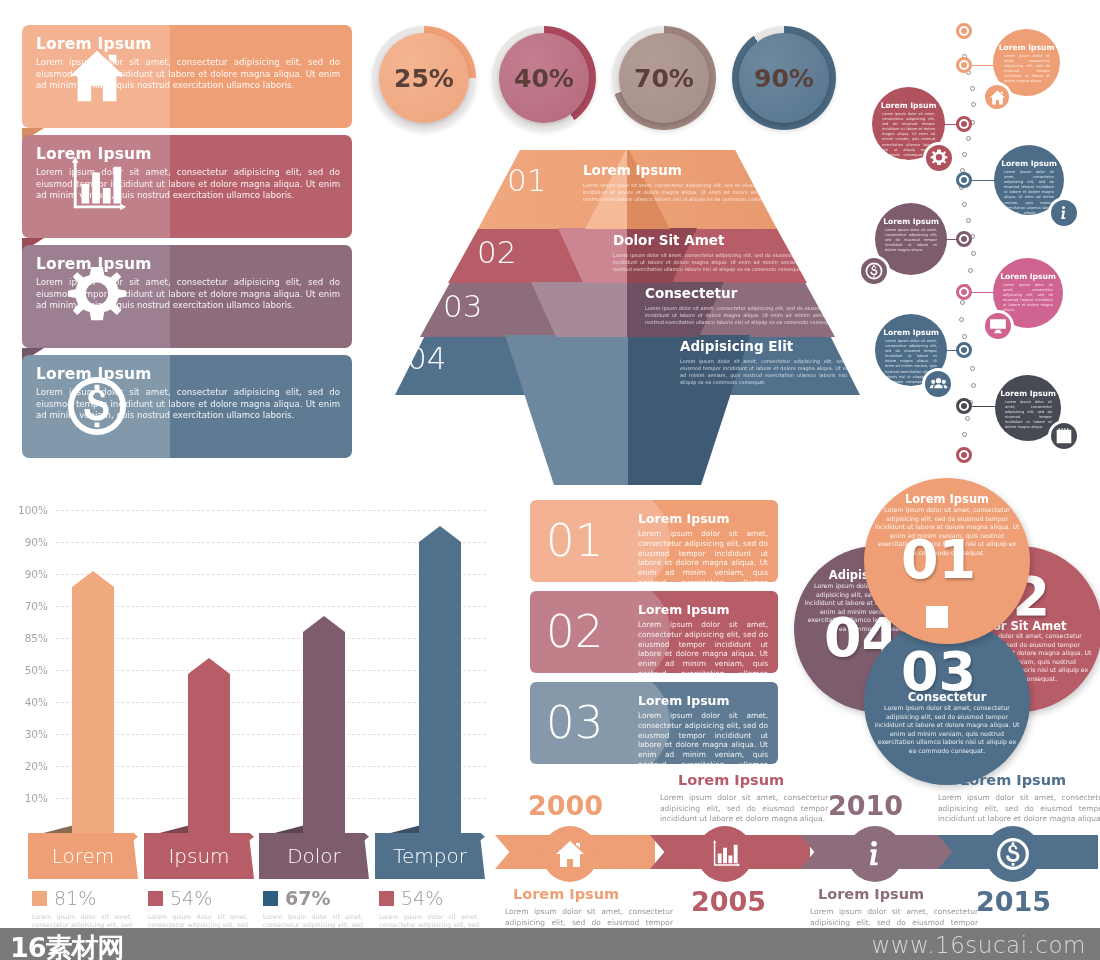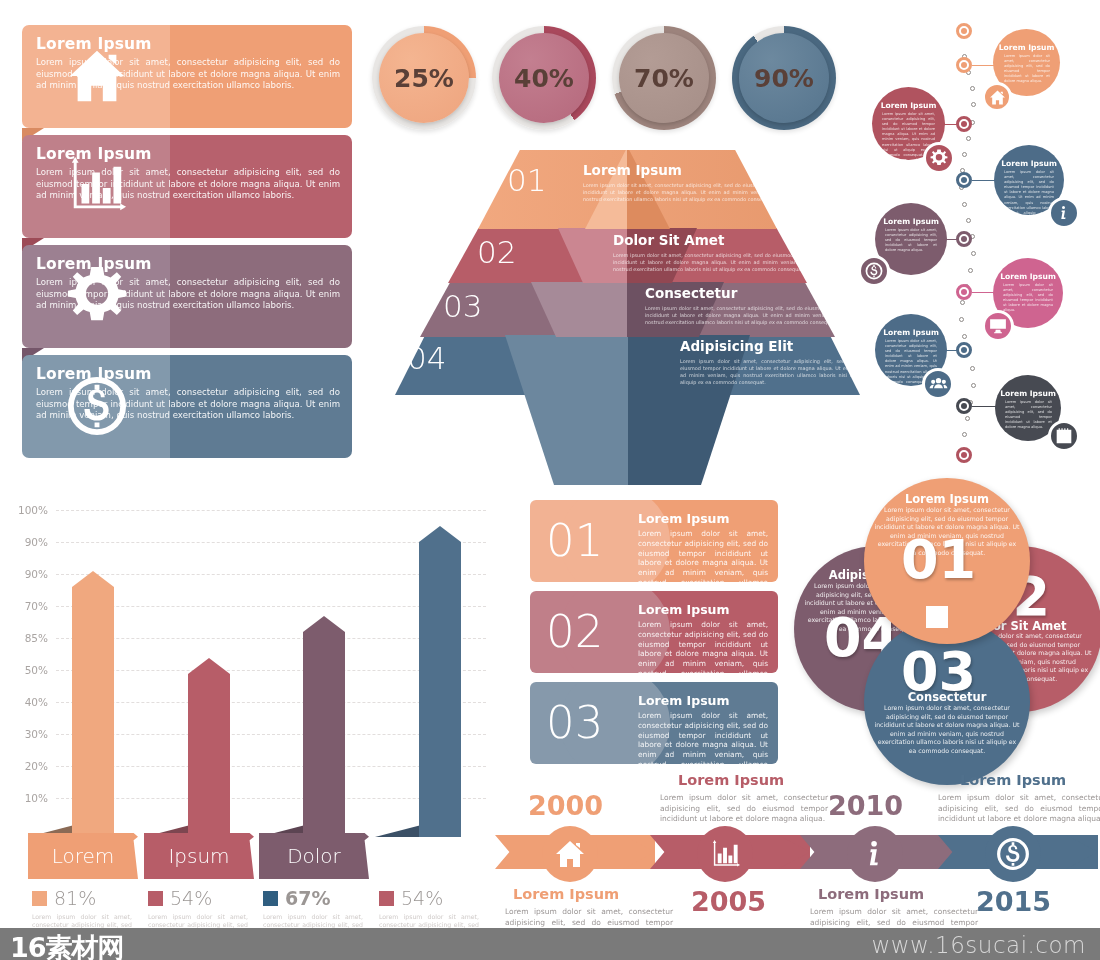--- a/index.html
+++ b/index.html
@@ -371,20 +371,21 @@
   <div class="bar" style="left:188px;top:163px;width:42px;height:179px;background:#b75d68;
               clip-path:polygon(50% 0,100% 16px,100% 100%,0 100%,0 16px);"></div>
   <div class="bar" style="left:303px;top:121px;width:42px;height:221px;background:#7d5c6d;
               clip-path:polygon(50% 0,100% 16px,100% 100%,0 100%,0 16px);"></div>
   <div class="bar" style="left:419px;top:31px;width:42px;height:311px;background:#50708c;
               clip-path:polygon(50% 0,100% 16px,100% 100%,0 100%,0 16px);"></div>
 
   <div class="xlabel" style="left:28px;top:338px;width:110px;background:#ef9f75;clip-path:polygon(0 0,96% 0,100% 8%,96% 16%,100% 100%,0 100%);">Lorem</div>
   <div class="xlabel" style="left:144px;top:338px;width:110px;background:#b75d68;clip-path:polygon(0 0,96% 0,100% 8%,96% 16%,100% 100%,0 100%);">Ipsum</div>
   <div class="xlabel" style="left:259px;top:338px;width:110px;background:#7d5c6d;clip-path:polygon(0 0,96% 0,100% 8%,96% 16%,100% 100%,0 100%);">Dolor</div>
+  <div class="xlabel" style="left:375px;top:338px;width:110px;background:#50708c;clip-path:polygon(0 0,96% 0,100% 8%,96% 16%,100% 100%,0 100%);">Tempor</div>
 
   <div class="legend-sw" style="left:32px;top:396px;background:#f0a87f;"></div>
   <div class="legend-val" style="left:54px;top:392px;">81%</div>
   <div class="legend-txt" style="left:32px;top:418px;">Lorem ipsum dolor sit amet, consectetur adipisicing elit, sed do eiusmod tempor incididunt ut labore et dolore magna aliqua.</div>
 
   <div class="legend-sw" style="left:148px;top:396px;background:#b75d68;"></div>
   <div class="legend-val" style="left:170px;top:392px;">54%</div>
   <div class="legend-txt" style="left:148px;top:418px;">Lorem ipsum dolor sit amet, consectetur adipisicing elit, sed do eiusmod tempor incididunt ut labore et dolore magna aliqua.</div>
 
   <div class="legend-sw" style="left:263px;top:396px;background:#2f5e80;"></div>

